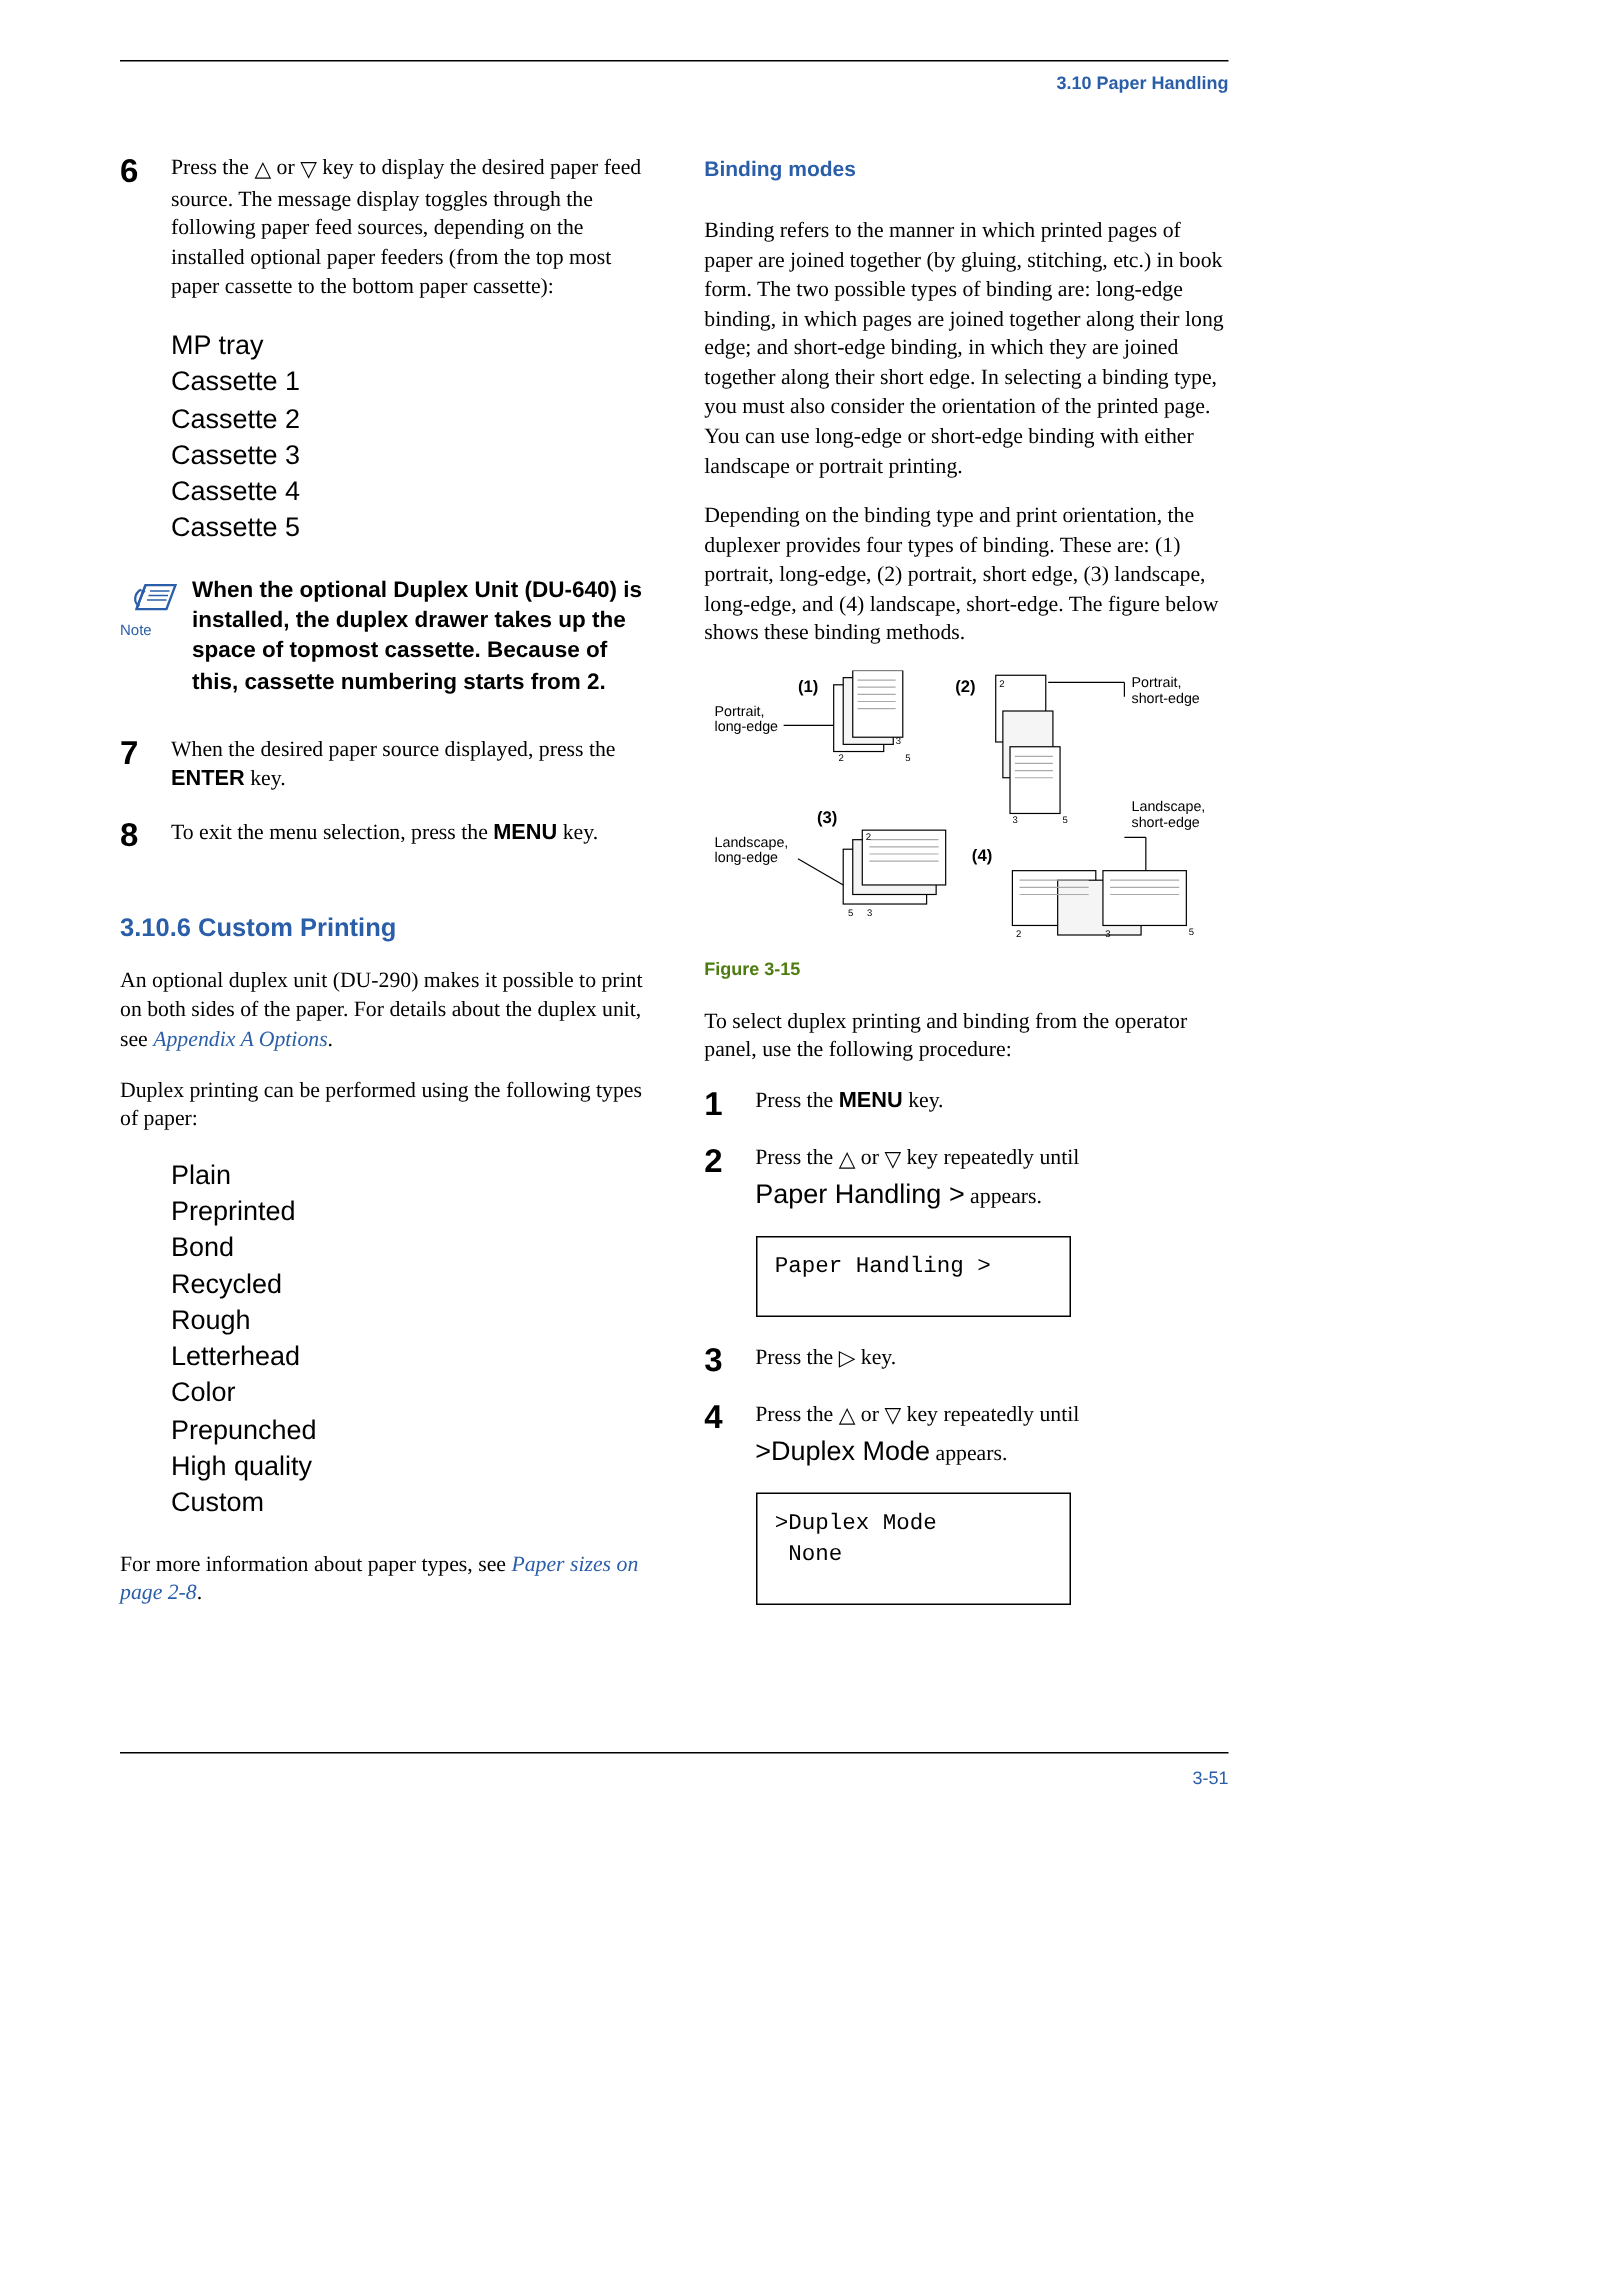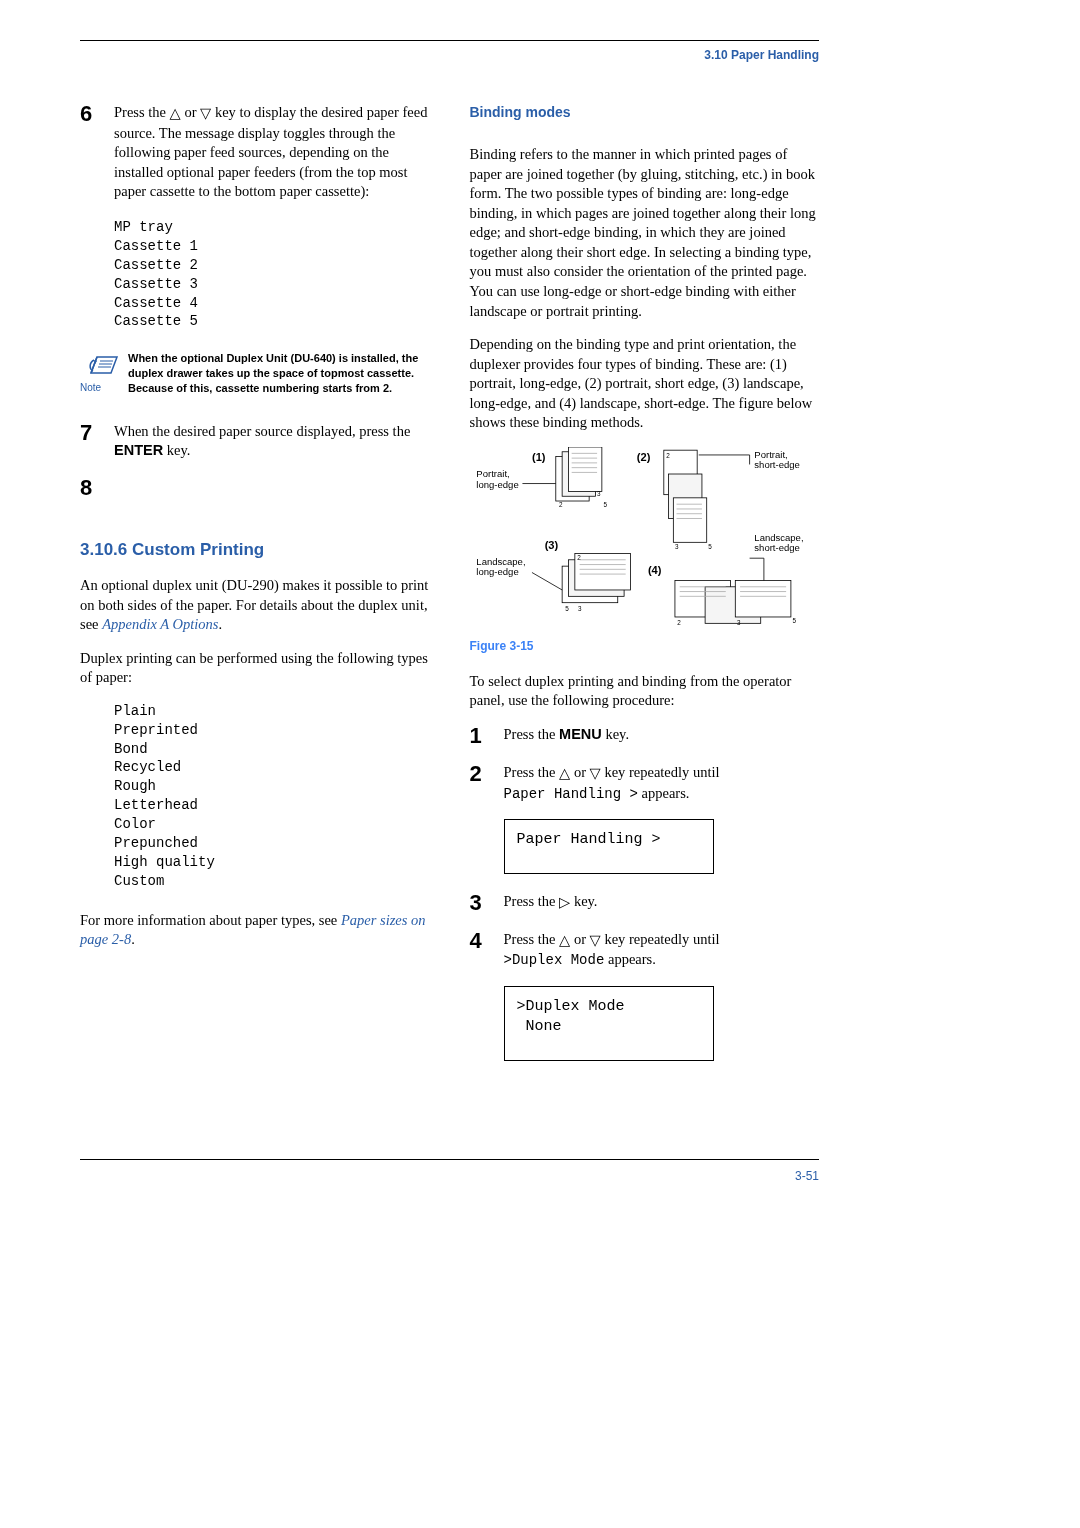--- a/index.html
+++ b/index.html
@@ -47,22 +47,22 @@
     font-size: 22px;
     font-weight: 900;
     width: 34px;
     flex-shrink: 0;
     line-height: 1;
   }
   .step-body {
     flex: 1;
   }
   .mono {
-    font-family: Liberation Mono, monospace;
-    font-size: 14px;
+    font-family: Liberation Sans, sans-serif;
+    font-size: 18px;
     white-space: pre;
   }
   .mono-block {
     margin: 10px 0 20px 34px;
   }
   .note {
     display: flex;
     align-items: flex-start;
     margin: 18px 0 26px 0;
   }
@@ -72,21 +72,21 @@
   }
   .note-icon svg { display:block; margin:0 auto; }
   .note-label {
     font-family: Arial, Helvetica, sans-serif;
     font-size: 10px;
     color: #2a5ea8;
     margin-top: 2px;
   }
   .note-text {
     font-family: Arial, Helvetica, sans-serif;
-    font-size: 11px;
+    font-size: 15px;
     font-weight: bold;
     line-height: 1.35;
   }
   .sans-bold {
     font-family: Arial, Helvetica, sans-serif;
     font-weight: bold;
   }
   .h2 {
     color: #2a5ea8;
     font-family: Arial, Helvetica, sans-serif;
@@ -99,21 +99,21 @@
     font-family: Arial, Helvetica, sans-serif;
     font-size: 14px;
     font-weight: bold;
     margin: 0 0 23px 0;
   }
   .link {
     color: #2a5ea8;
     font-style: italic;
   }
   .figcap {
-    color: #3b82f6;
+    color: #4d7c0f;
     font-family: Arial, Helvetica, sans-serif;
     font-size: 12px;
     font-weight: bold;
     margin: 8px 0 18px 0;
   }
   .lcd {
     border: 1.5px solid #000;
     font-family: "Courier New", Courier, monospace;
     font-size: 15px;
     padding: 10px 12px 22px 12px;
@@ -182,20 +182,23 @@
 
       <div class="step">
         <div class="step-num">7</div>
         <div class="step-body">
           <span>When the desired paper source displayed, press the </span><span class="sans-bold">ENTER</span><span> key.</span>
         </div>
       </div>
 
       <div class="step">
         <div class="step-num">8</div>
+        <div class="step-body">
+          <span>To exit the menu selection, press the </span><span class="sans-bold">MENU</span><span> key.</span>
+        </div>
       </div>
 
       <div class="h2">3.10.6   Custom Printing</div>
 
       <p>
         <span>An optional duplex unit (DU-290) makes it possible to print on both sides of the paper. For details about the duplex unit, see </span><span class="link">Appendix A Options</span><span>.</span>
       </p>
 
       <p>Duplex printing can be performed using the following types of paper:</p>
 

